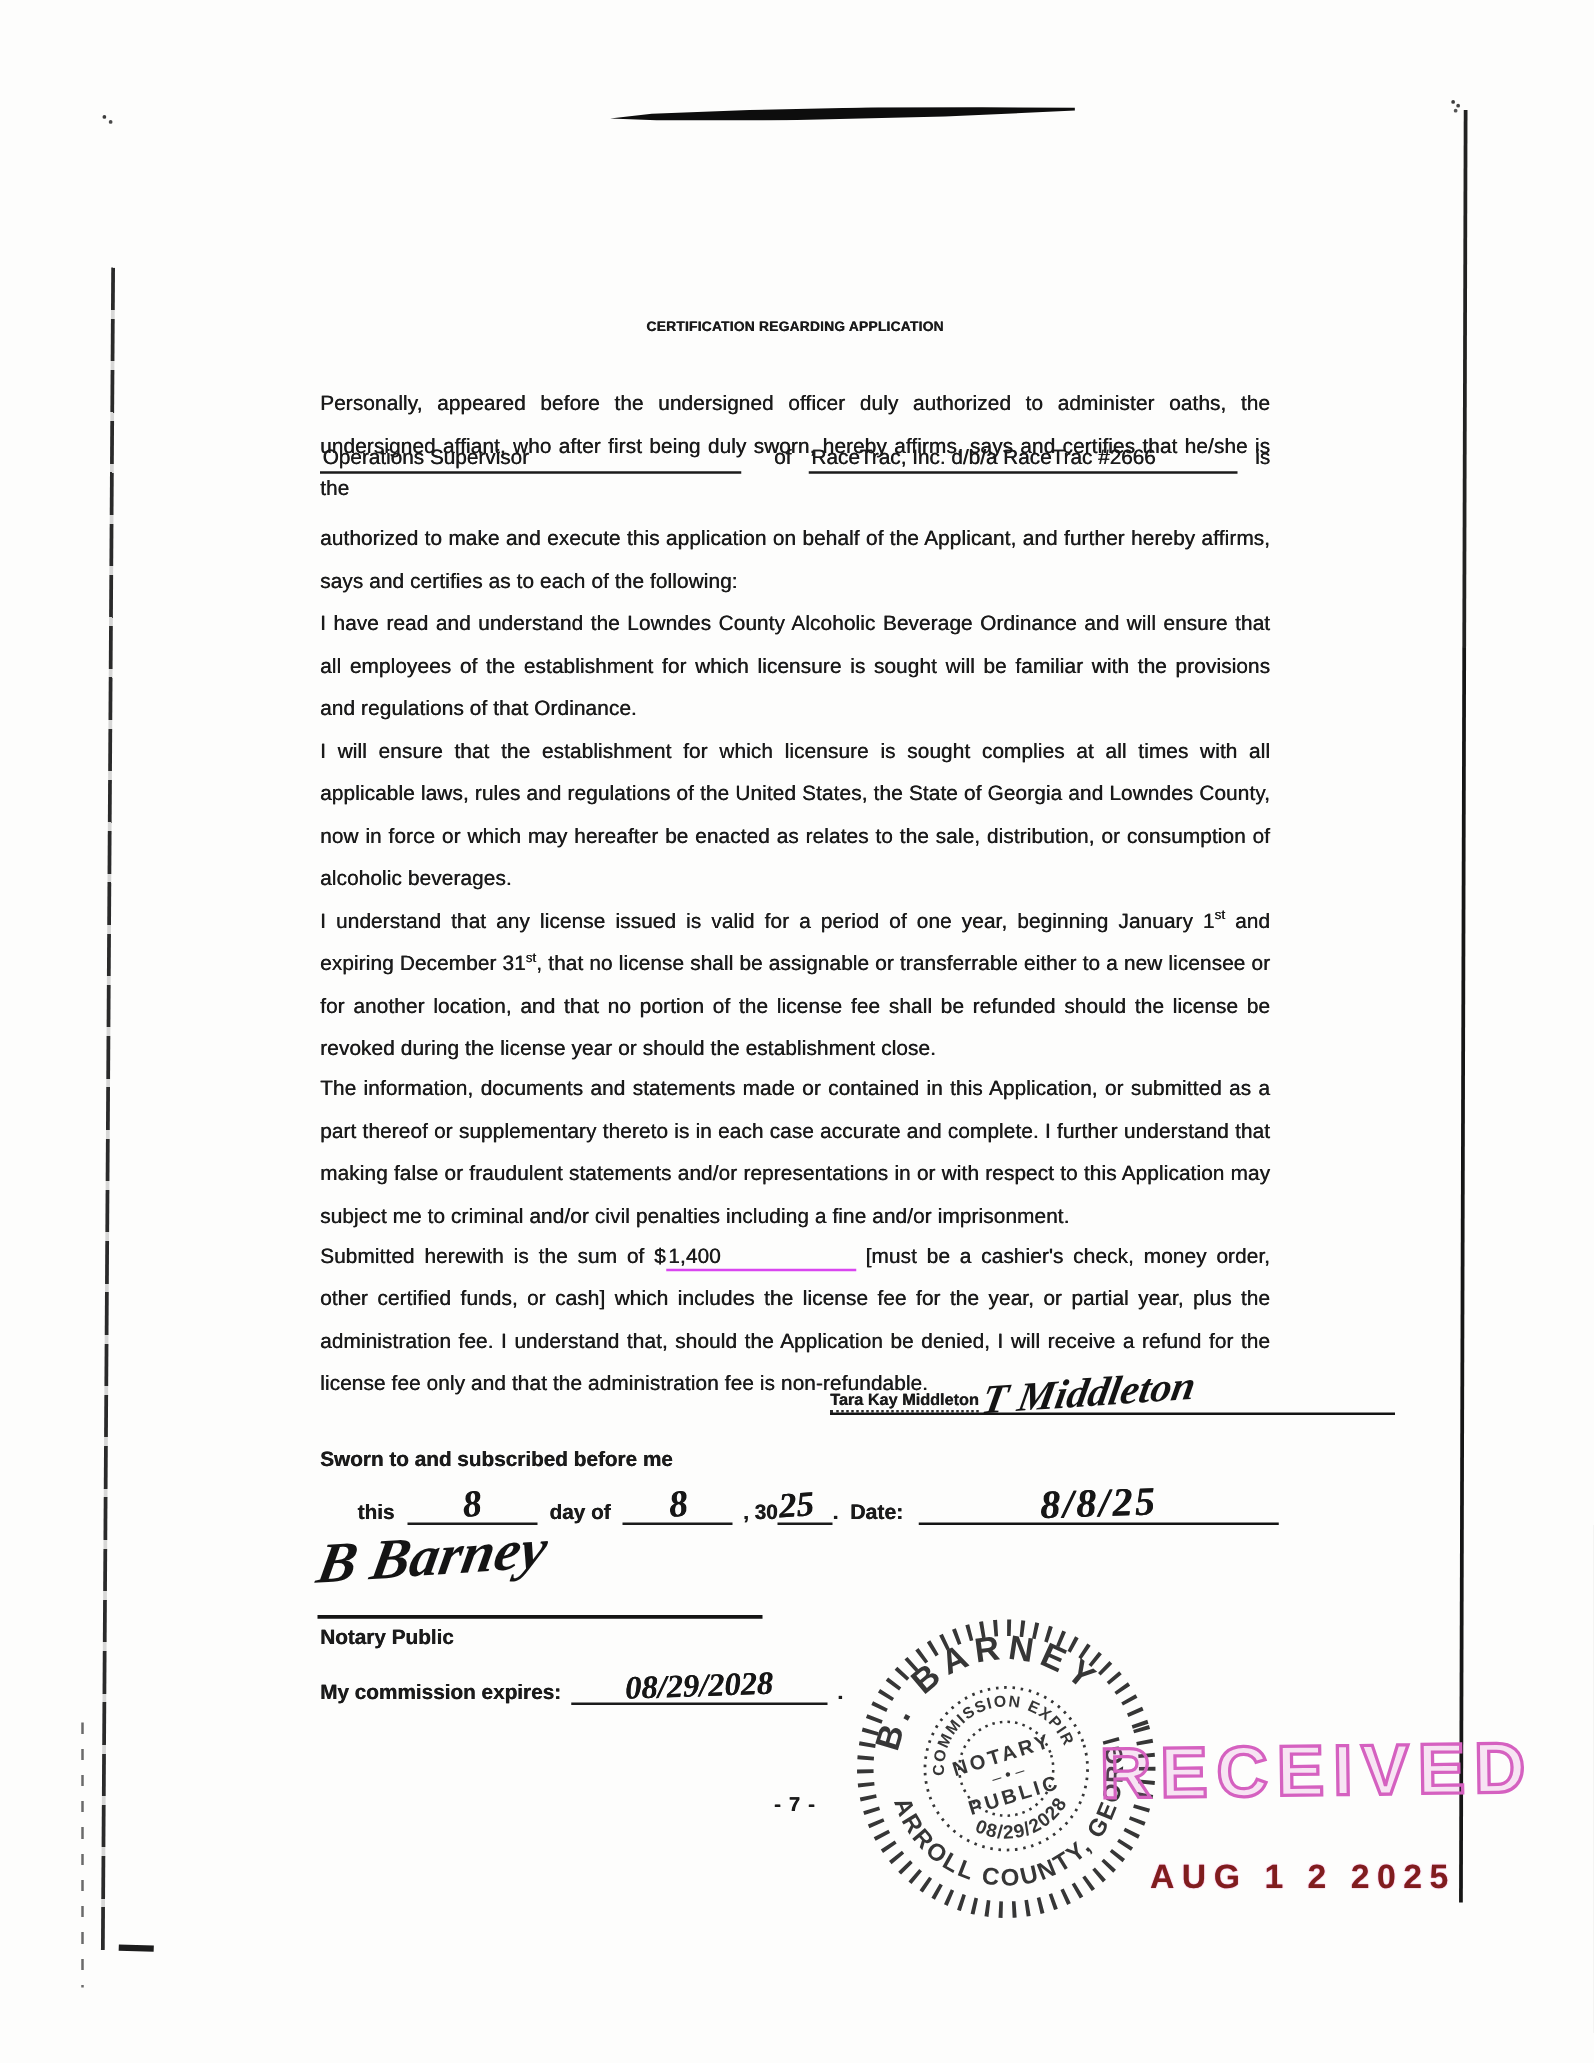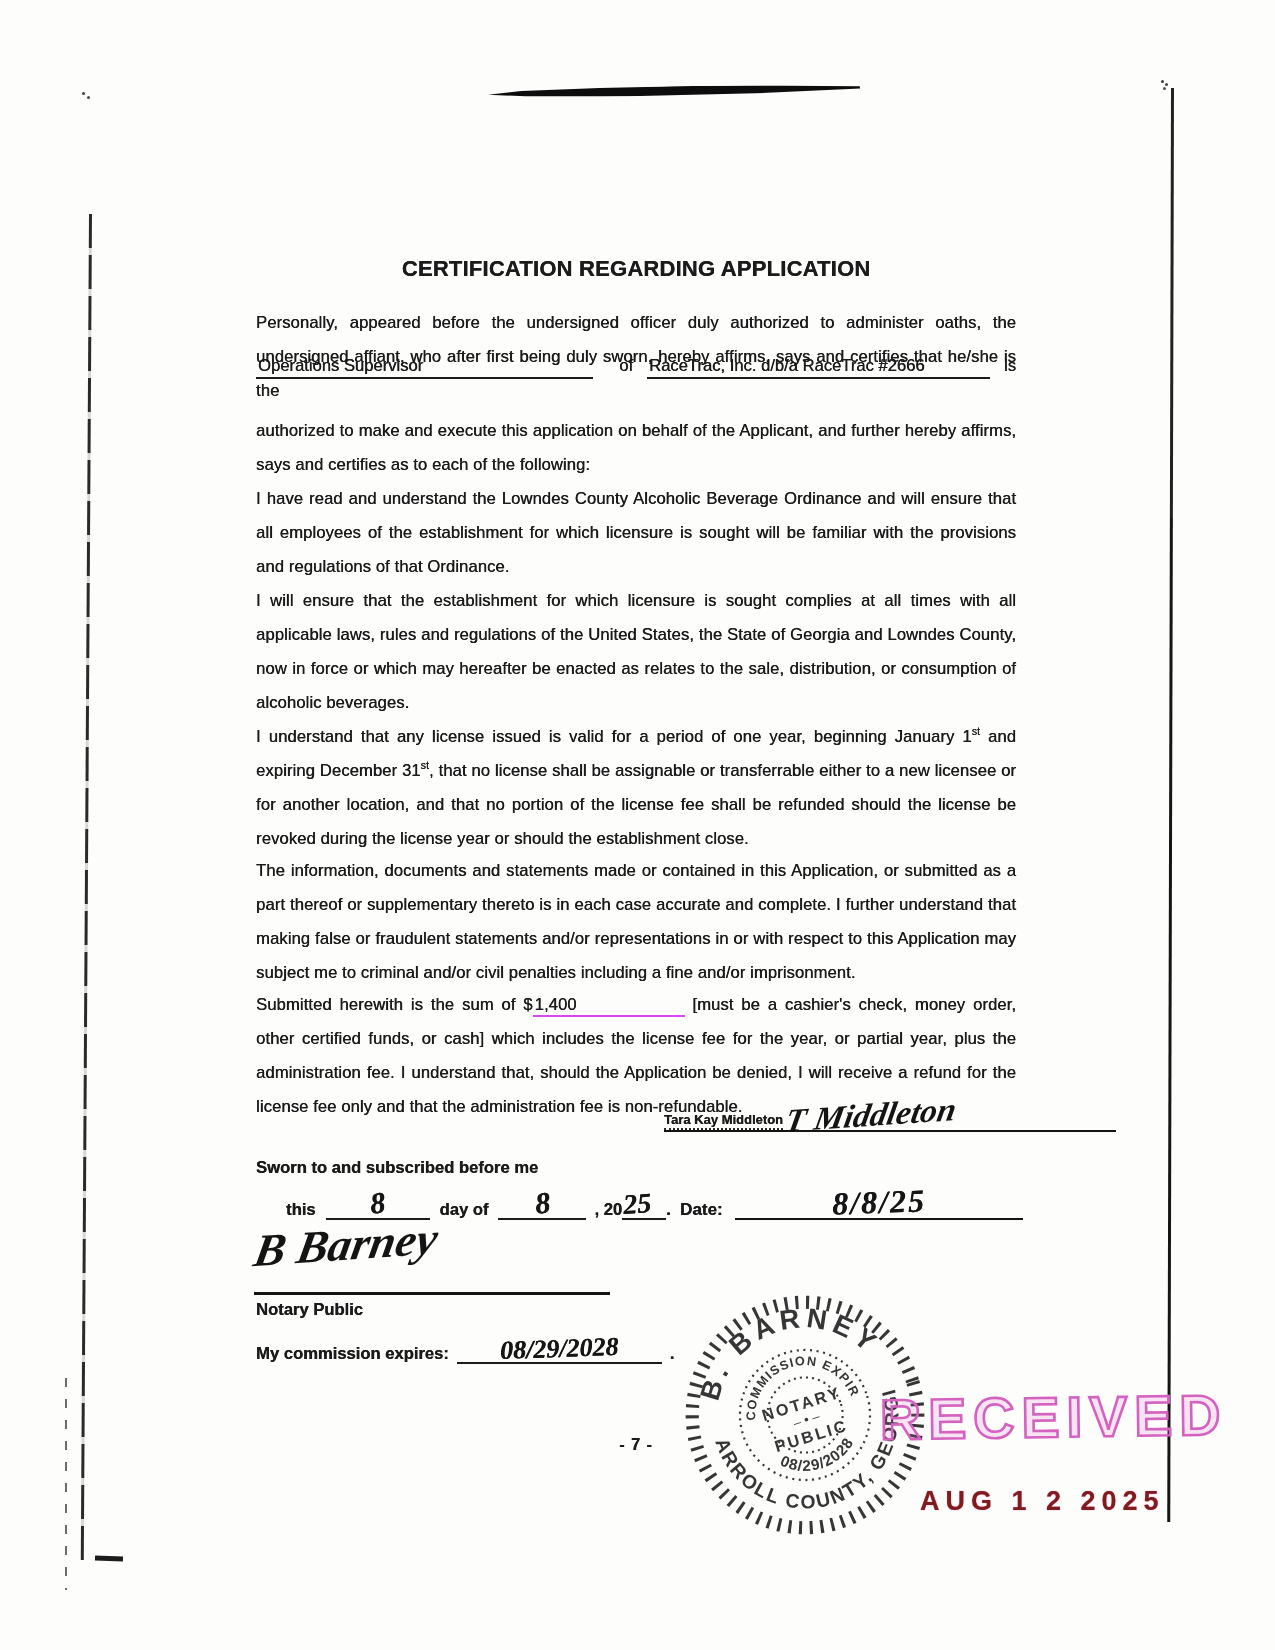--- a/index.html
+++ b/index.html
@@ -29,21 +29,21 @@
     background:linear-gradient(to bottom, #222 0 30%, #161616 30% 100%);
     transform:rotate(0.15deg); transform-origin:top;
   }
   .speck { position:absolute; width:3px; height:3px; background:#3c3c3c; border-radius:50%; }
   .speck.a { left:82px; top:92px; box-shadow:5px 4px 0 #4a4a4a; }
   .speck.b { left:1161px; top:80px; box-shadow:4px 3px 0 #444, 2px 7px 0 #555; }
   
   .doc-text { text-shadow:0.35px 0 0 currentColor; }
   .title {
     position:absolute; left:256px; width:760px; top:256px; text-align:center;
-    font-size:22px; font-weight:700; letter-spacing:0.2px;
+    font-size:11px; font-weight:700; letter-spacing:0.2px;
   }
   .para {
     position:absolute; left:256px; width:760px;
     font-size:16.6px; line-height:34px; text-align:justify; letter-spacing:0.1px;
   }
   .para sup { font-size:10.5px; line-height:0; }
   .fieldrow {
     position:absolute; left:256px; width:760px; top:356px; height:38px;
     display:flex; align-items:flex-start; font-size:16.6px;
   }
@@ -160,21 +160,21 @@
     </div>
   </div>
 
   <div class="sworn1 doc-text">Sworn to and subscribed before me</div>
 
   <div class="sworn2 doc-text">
     <span>this</span>
     <span class="sworn-blank sb-day"><span class="hand hand-8">8</span></span>
     <span>day of</span>
     <span class="sworn-blank sb-month"><span class="hand hand-8">8</span></span>
-    <span>, 20</span>
+    <span>, 30</span>
     <span class="sworn-blank sb-year"><span class="hand hand-year">25</span></span>
     <span>.</span>
   </div>
 
   <div class="notary-sig">
     <span class="script notary-script">B Barney</span>
   </div>
   <div class="notary-label doc-text">Notary Public</div>
 
   <div class="commission-row doc-text">

